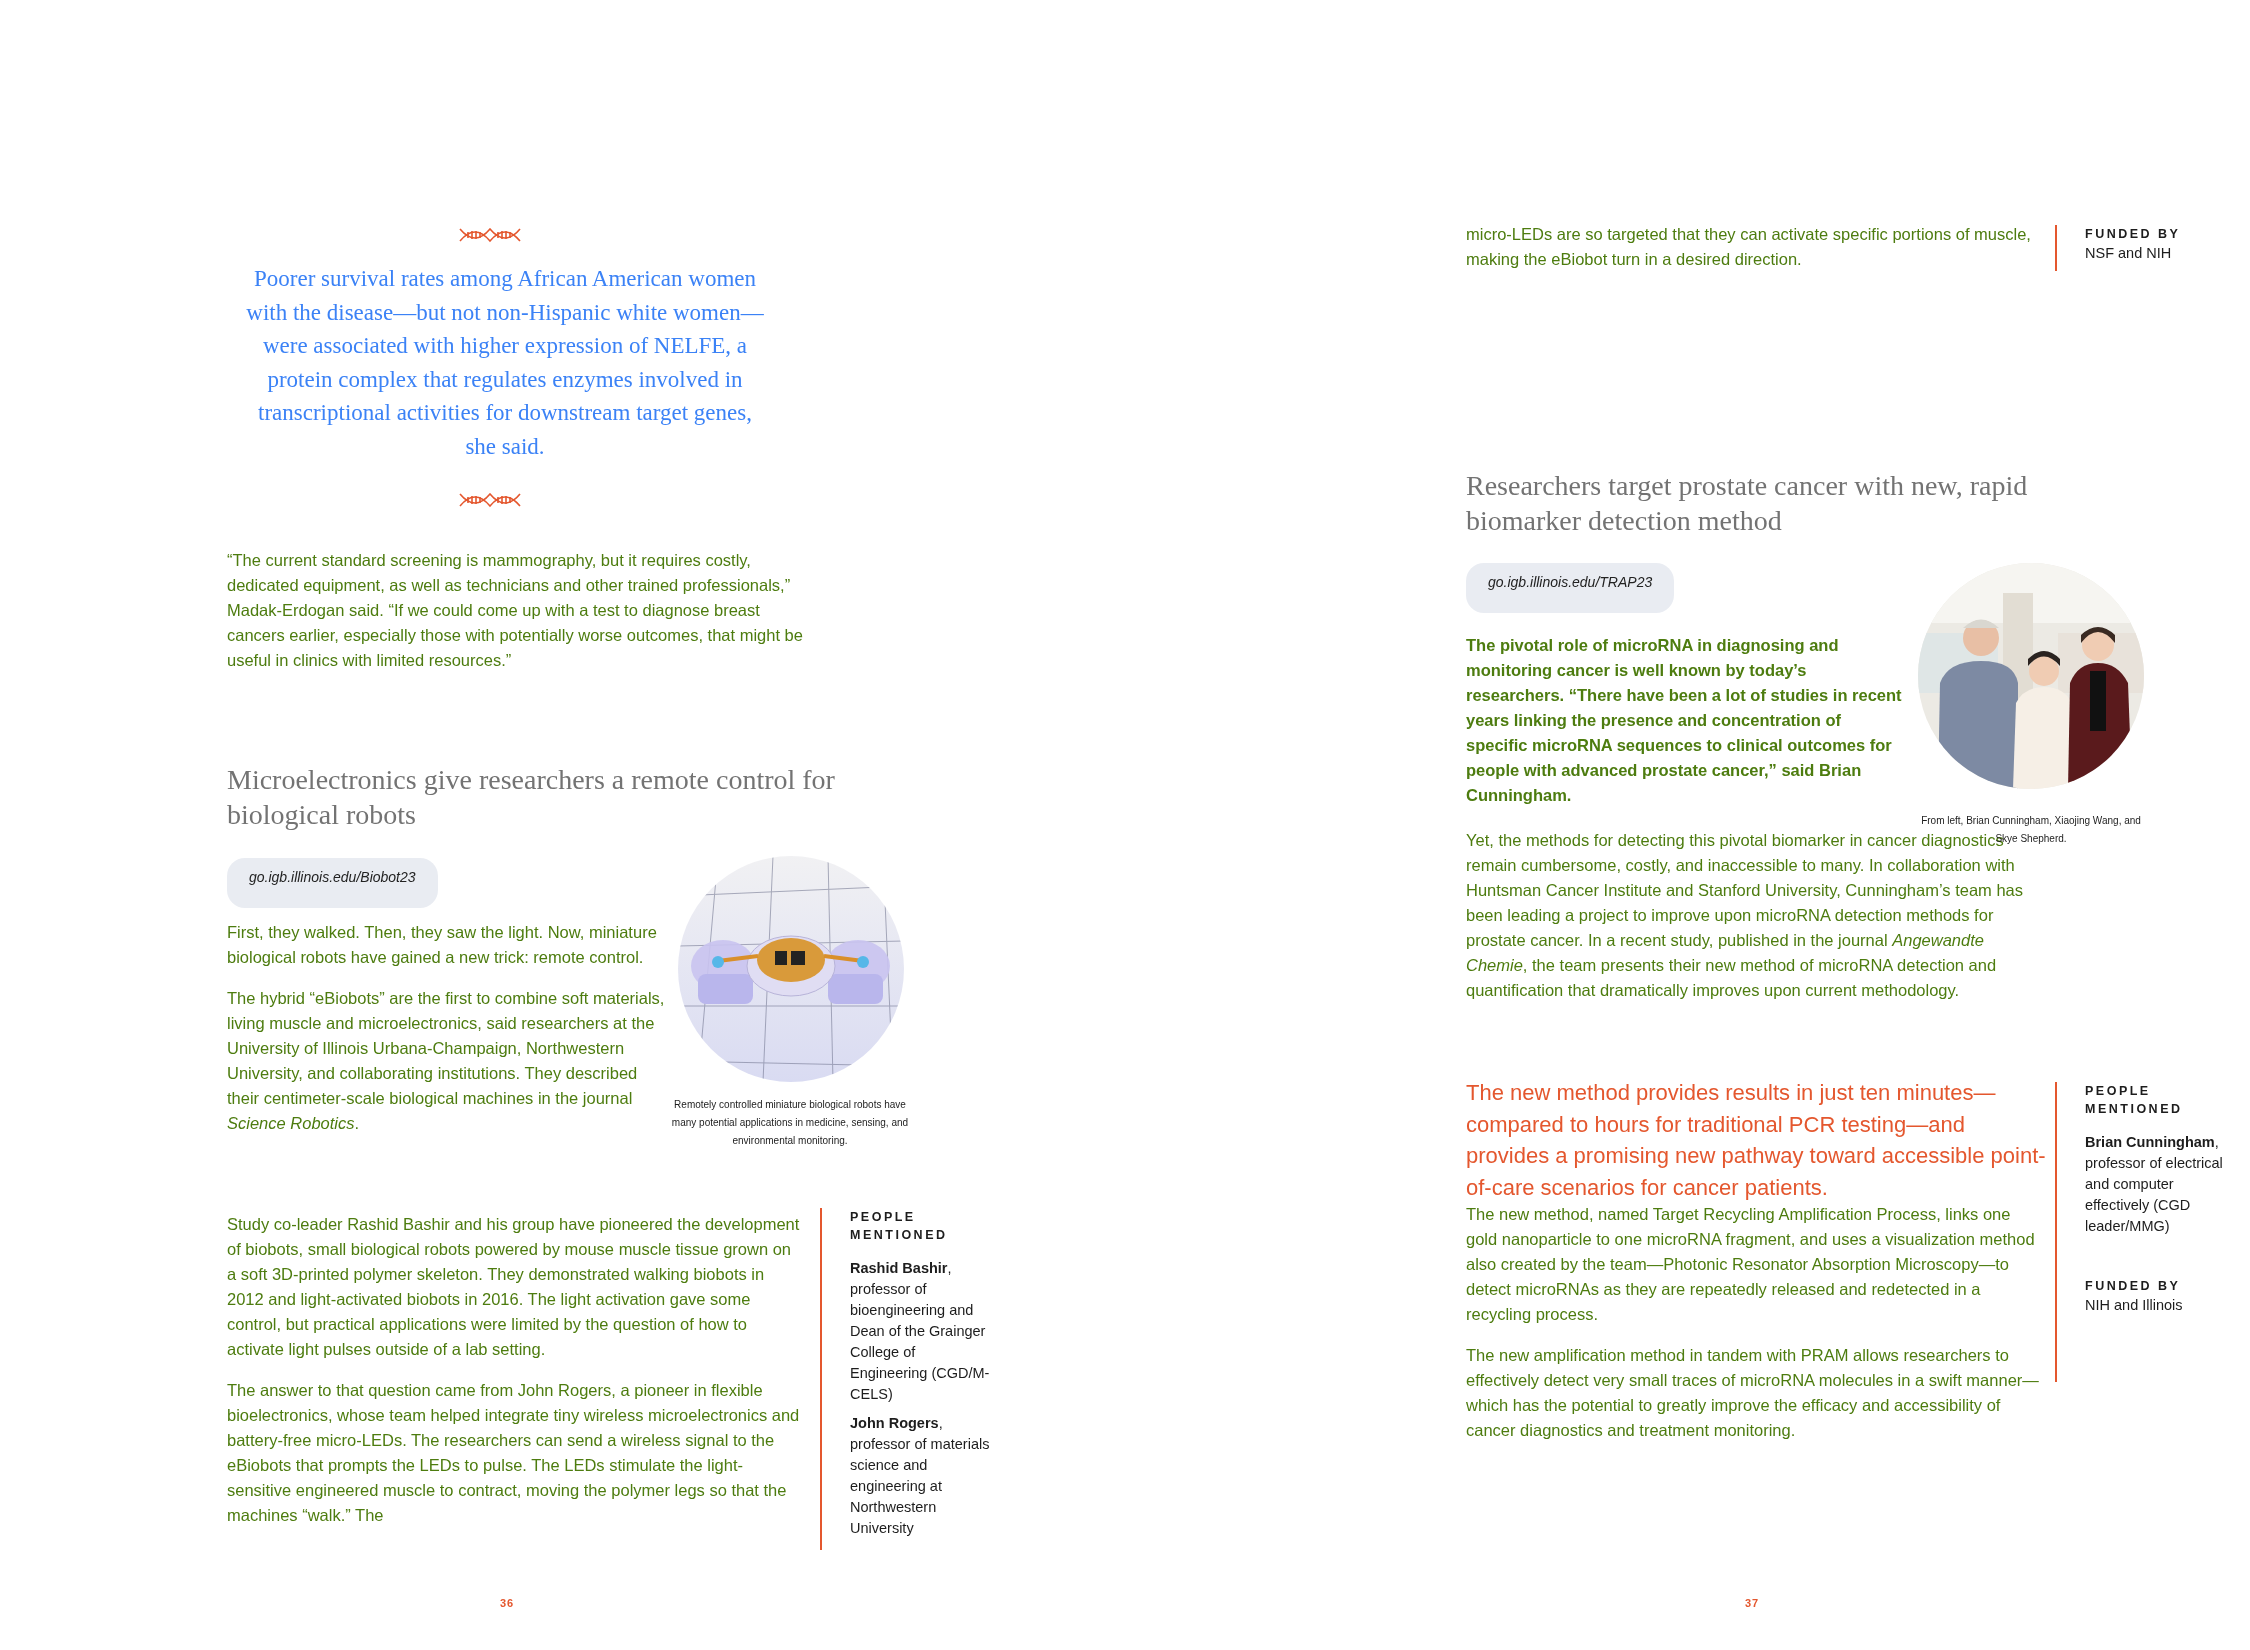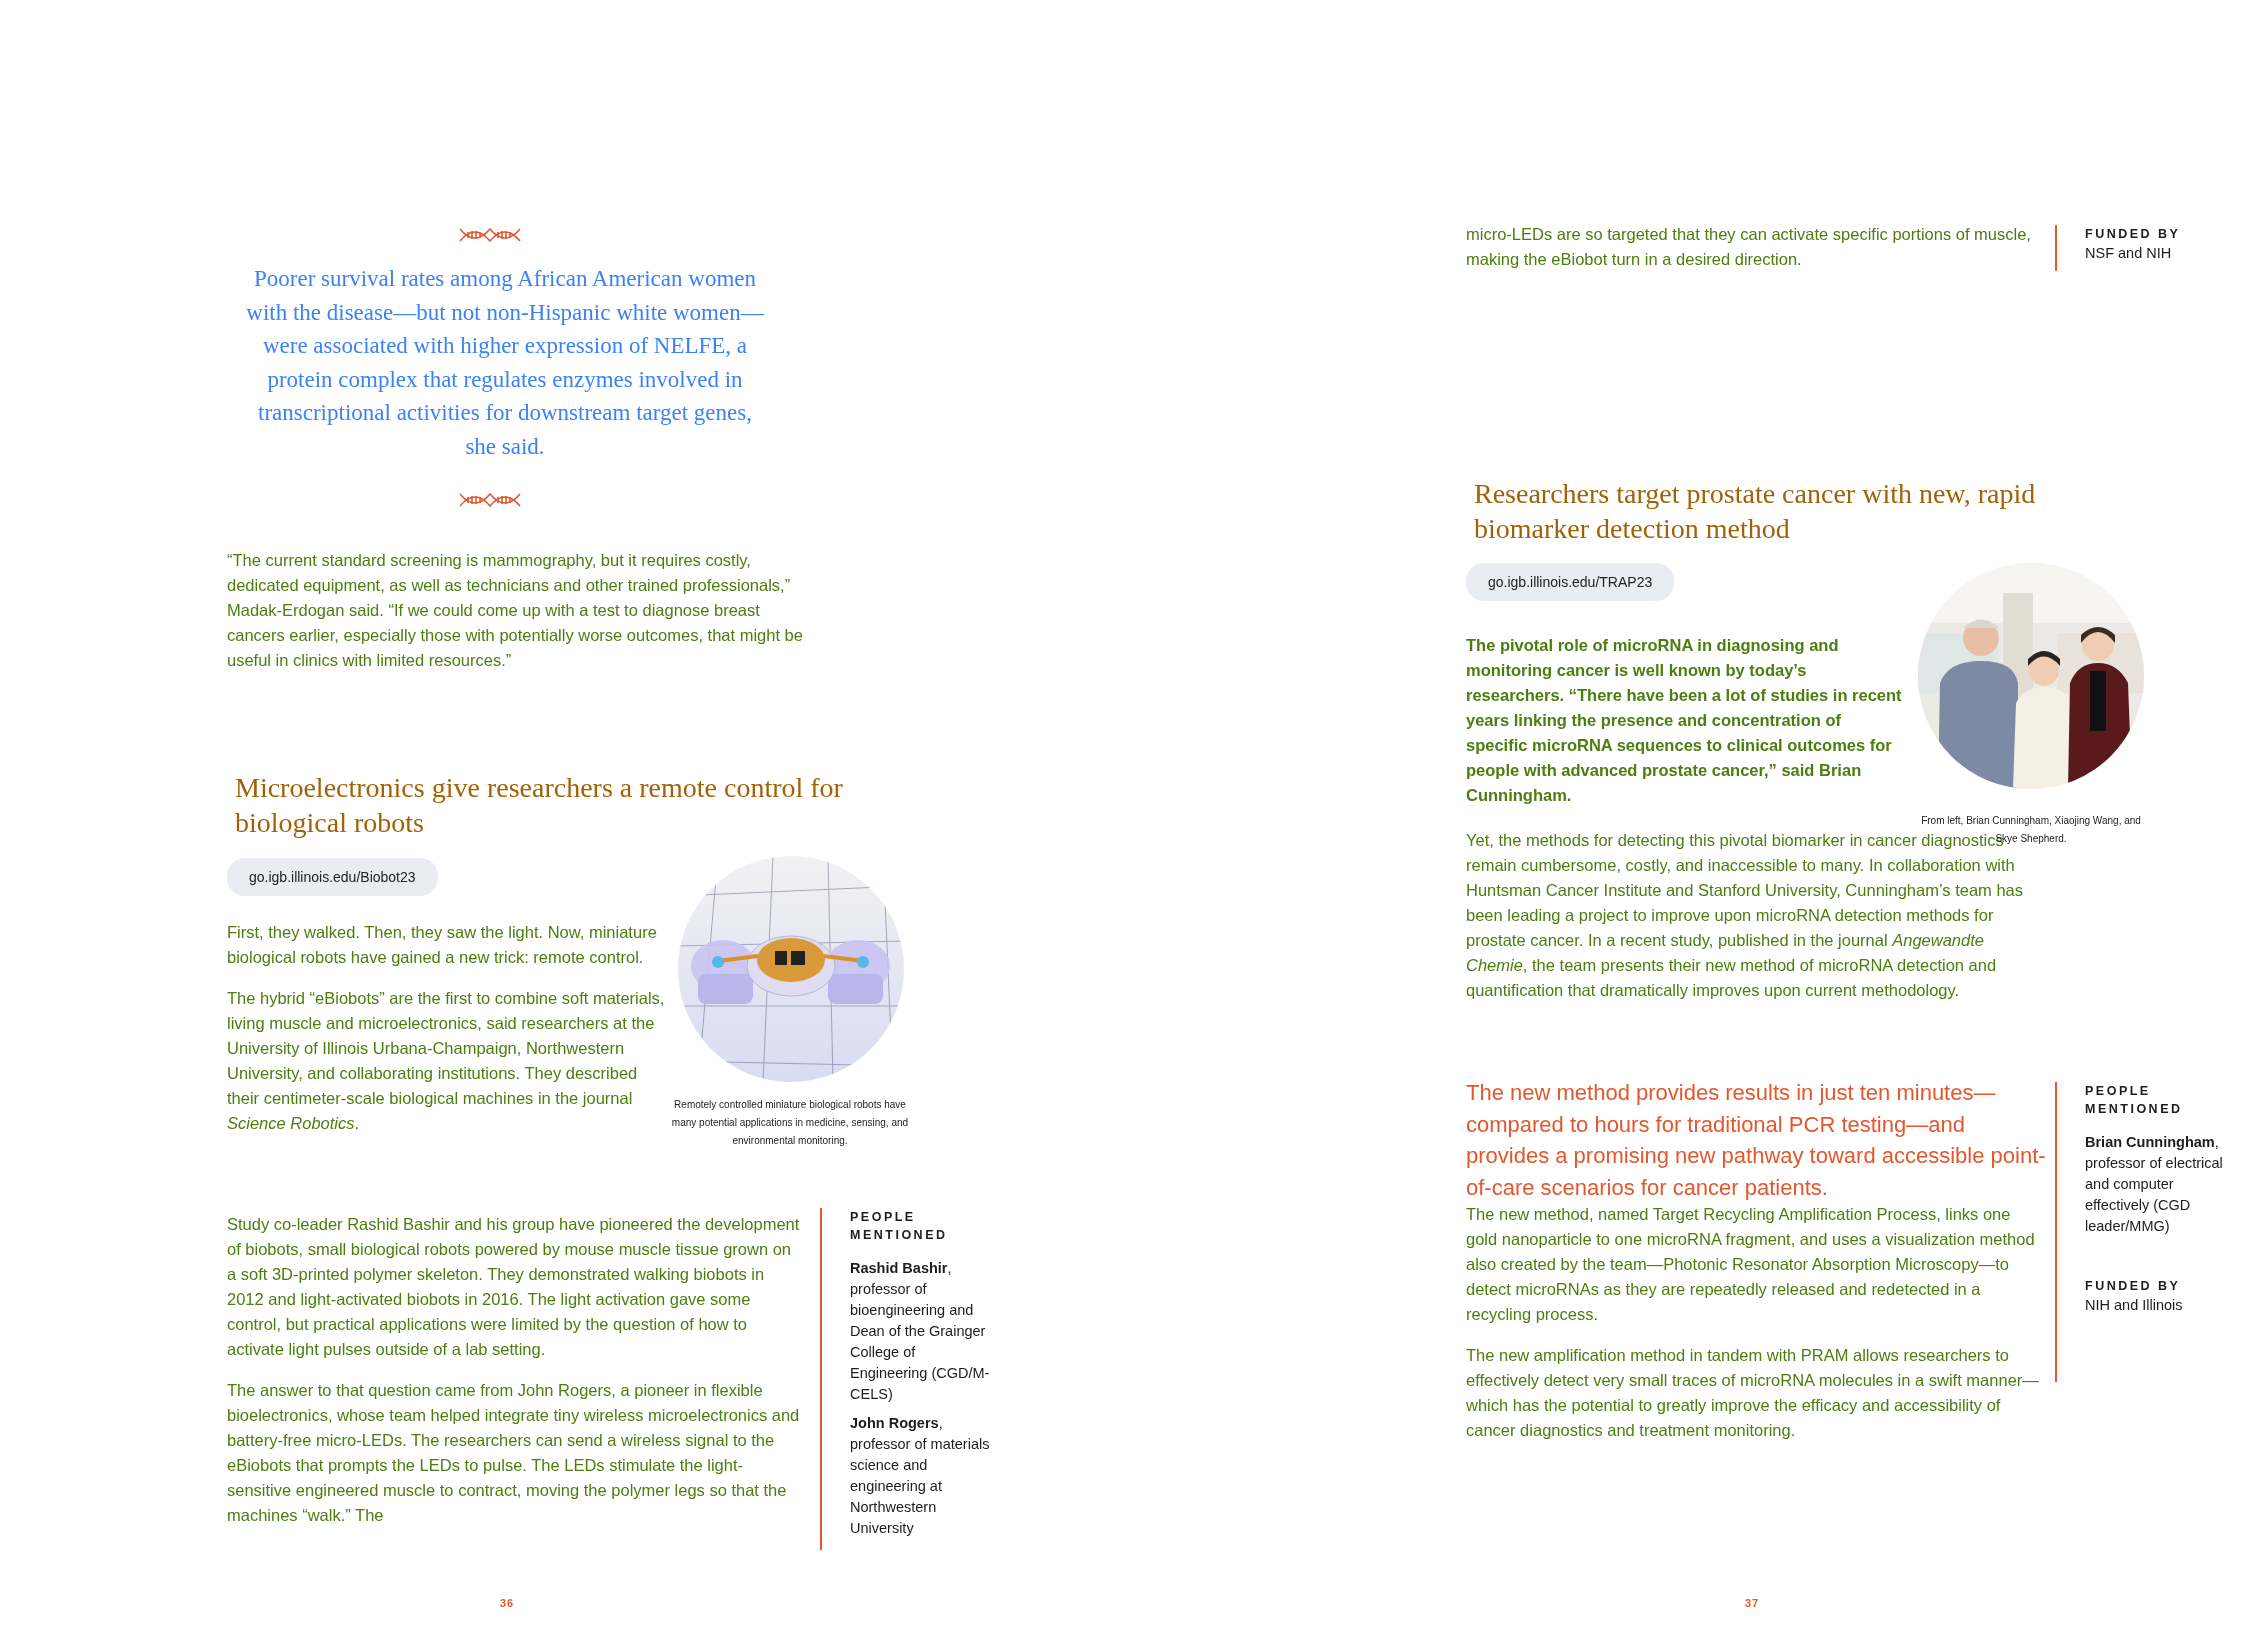--- a/index.html
+++ b/index.html
@@ -5,22 +5,22 @@
   html, body { margin: 0; padding: 0; background: #ffffff; }
   body { width: 2250px; height: 1650px; position: relative; overflow: hidden; color: #1a1a1a; }
   .serif { font-family: "Liberation Serif", "DejaVu Serif", serif; }
   .sans { font-family: "Liberation Sans", "DejaVu Sans", sans-serif; }
   .abs { position: absolute; }
 
   .dna { width: 62px; height: 16px; }
   .pull-quote { left: 245px; top: 262px; width: 520px; text-align: center; font-size: 23px; line-height: 33.5px; color: #3b82f6; }
   .body-text { font-size: 16.5px; line-height: 25px; color: #4d7c0f; }
   .body-text p { margin: 0 0 16px 0; }
-  .headline { font-size: 28px; line-height: 35px; color: #a16207; font-weight: normal; margin: 8px; }
-  .pill { background: #e9ecf2; border-radius: 18px; padding: 0 22px; height: 38px; line-height: 38px; font-size: 14px; color: #222; display: inline-block; cursor: pointer; }
+  .headline { font-size: 28px; line-height: 35px; color: #737373; font-weight: normal; margin: 0; }
+  .pill { background: #e9ecf2; border-radius: 18px; padding: 0 22px; height: 50px; line-height: 38px; font-size: 14px; color: #222; display: inline-block; cursor: pointer; font-style: italic; }
   .photo { border-radius: 50%; overflow: hidden; }
   .caption { font-size: 10px; line-height: 18px; text-align: center; color: #1d1d1d; }
   .sidebar { border-left: 2px solid #e4572e; padding-left: 28px; font-size: 14.5px; line-height: 21px; color: #1d1d1d; }
   .side-label { font-size: 12.5px; font-weight: bold; letter-spacing: 2.5px; line-height: 18px; }
   .side-entry { margin-top: 14px; }
   .side-entry b { font-weight: bold; }
   .highlight { color: #e4572e; font-size: 22px; line-height: 31.5px; }
   .page-num { font-size: 11px; color: #e4572e; font-weight: bold; letter-spacing: 1px; }
 </style>
 </head>

